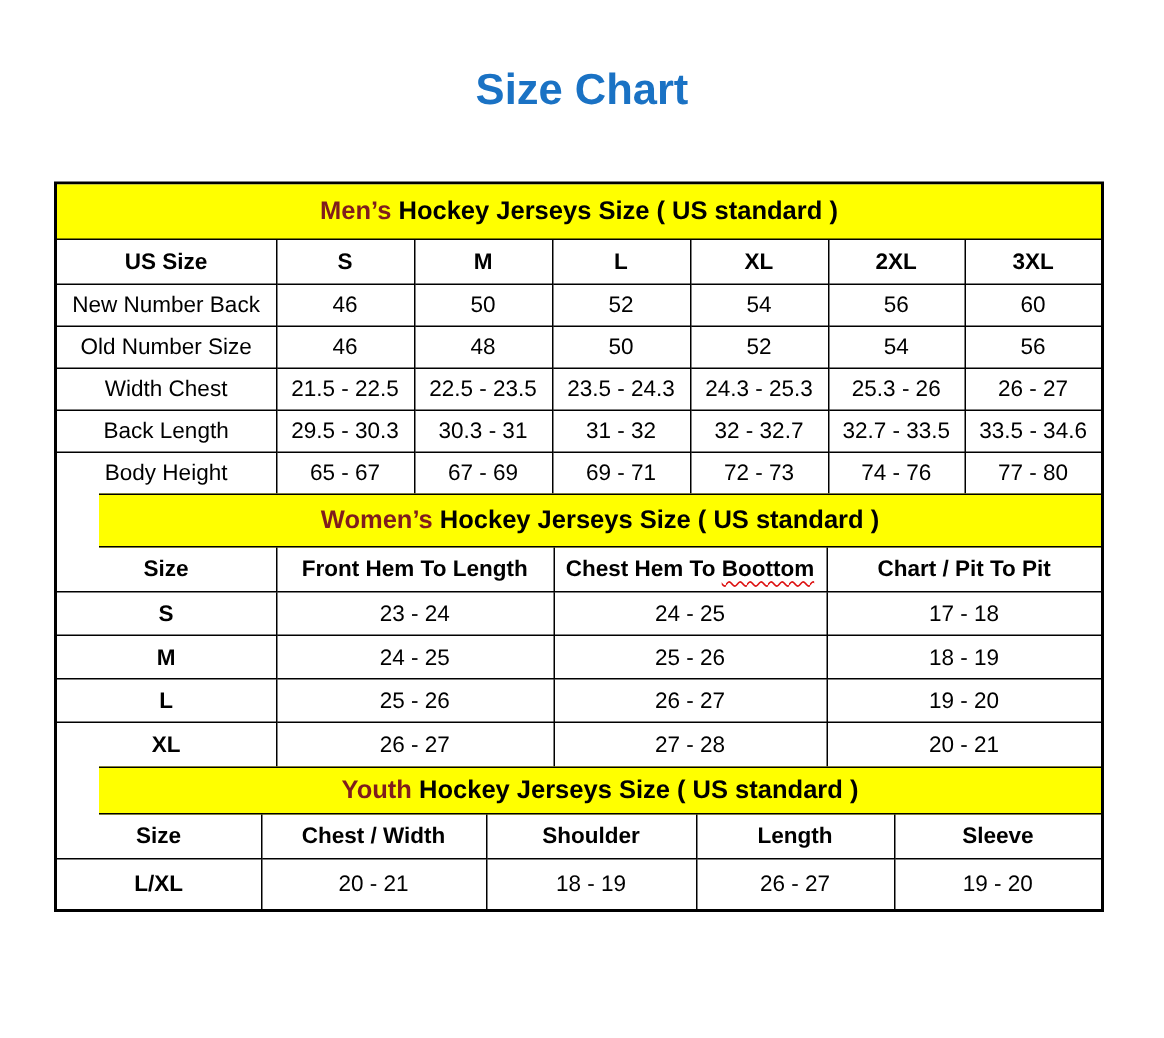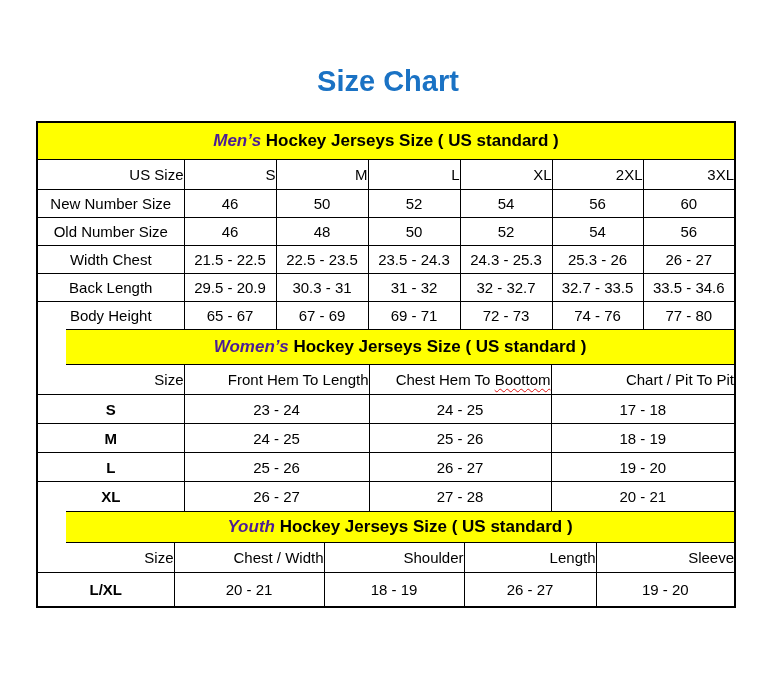--- a/index.html
+++ b/index.html
@@ -12,21 +12,21 @@
     color: #000000;
     overflow: hidden;
   }
   .page {
     position: relative;
     width: 776px;
     height: 692px;
   }
   .page-title {
     position: absolute;
-    top: 65px;
+    top: 44px;
     left: 0;
     width: 100%;
     text-align: center;
     font-size: 29px;
     font-weight: bold;
     color: #1a72c4;
     margin: 0;
     line-height: 32px;
   }
   .chart-wrap {
@@ -40,39 +40,39 @@
   .section-header {
     background: #ffff00;
     border-bottom: 1px solid #000000;
     text-align: center;
     font-weight: bold;
     font-size: 17px;
     padding: 8px 0;
     line-height: 20px;
   }
   .section-header.compact { padding: 5px 0; }
-  .section-header .red { color: #4c1d95; font-style: italic; }
+  .section-header .red { color: #7f1d1d; }
   .section-header.bordered-top { border-top: 1px solid #000000; margin-left: 28px; }
   table {
     width: 100%;
     border-collapse: collapse;
     table-layout: fixed;
   }
   td, th {
     border: 1px solid #000000;
     text-align: center;
     vertical-align: middle;
     font-size: 15px;
     padding: 0;
     height: 27px;
     font-weight: normal;
     overflow: hidden;
     white-space: nowrap;
   }
-  tr.head-row td { font-weight: normal; height: 29px; text-align: right; }
+  tr.head-row td { font-weight: bold; height: 29px; }
   td.bold { font-weight: bold; }
   
   table tr td:first-child { border-left: none; }
   table tr td:last-child { border-right: none; }
   table tr:last-child td { border-bottom: none; }
   table tr:first-child td { border-top: none; }
   .squiggle {
     text-decoration: underline;
     text-decoration-style: wavy;
     text-decoration-color: #dd1111;
@@ -106,21 +106,21 @@
           <tr class="head-row">
         <td>US Size</td>
         <td>S</td>
         <td>M</td>
         <td>L</td>
         <td>XL</td>
         <td>2XL</td>
         <td>3XL</td>
       </tr>
       <tr>
-        <td>New Number Size</td>
+        <td>New Number Back</td>
         <td>46</td>
         <td>50</td>
         <td>52</td>
         <td>54</td>
         <td>56</td>
         <td>60</td>
       </tr>
       <tr>
         <td>Old Number Size</td>
         <td>46</td>
@@ -134,21 +134,21 @@
         <td>Width Chest</td>
         <td>21.5 - 22.5</td>
         <td>22.5 - 23.5</td>
         <td>23.5 - 24.3</td>
         <td>24.3 - 25.3</td>
         <td>25.3 - 26</td>
         <td>26 - 27</td>
       </tr>
       <tr>
         <td>Back Length</td>
-        <td>29.5 - 20.9</td>
+        <td>29.5 - 30.3</td>
         <td>30.3 - 31</td>
         <td>31 - 32</td>
         <td>32 - 32.7</td>
         <td>32.7 - 33.5</td>
         <td>33.5 - 34.6</td>
       </tr>
       <tr>
         <td>Body Height</td>
         <td>65 - 67</td>
         <td>67 - 69</td>

